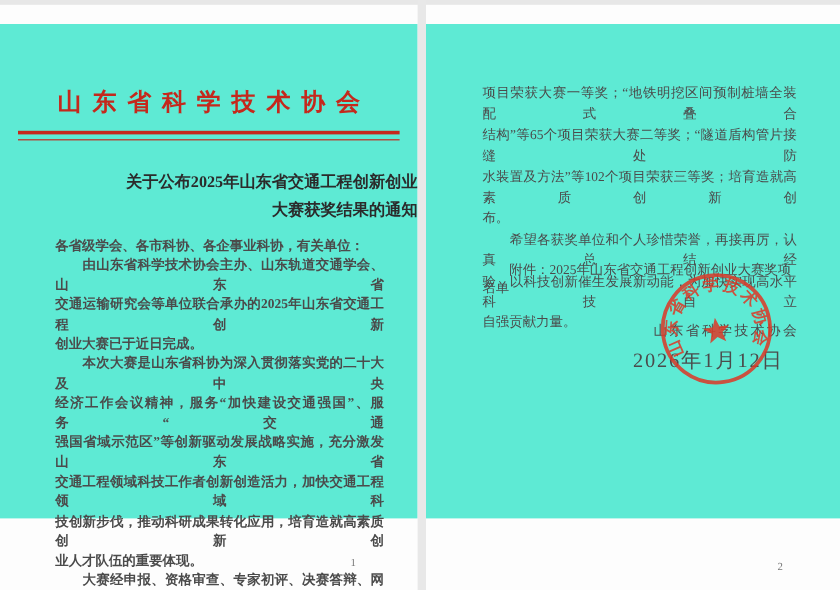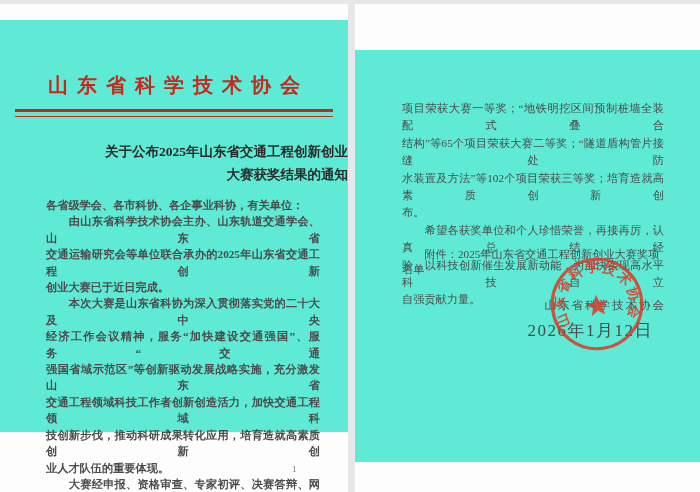--- a/index.html
+++ b/index.html
@@ -2,21 +2,21 @@
 <html><head>
 <meta charset="utf-8">
 <style>
   html,body{margin:0;padding:0;background:#efefef;}
   .canvas{position:relative;width:700px;height:492px;background:#fdfdfd;overflow:hidden;
           font-family:"Liberation Serif","DejaVu Serif",serif;}
   .top-strip{position:absolute;top:0;left:0;width:700px;height:4px;background:#e7e7e7;}
   .divider{position:absolute;top:0;left:348px;width:7px;height:492px;background:#e8e8e8;}
   .page{position:absolute;top:20px;height:412px;background:#5eead4;}
   .page1{left:0;width:348px;}
-  .page2{left:355px;width:345px;margin-top:30px;}
+  .page2{left:355px;width:345px;}
 
   .letterhead{position:absolute;top:52px;left:0;right:0;text-align:center;
               color:#c5281c;font-weight:bold;font-size:20px;letter-spacing:9px;padding-left:9px;}
   .red-line{position:absolute;top:89px;left:15px;width:318px;height:4px;
             border-top:3px solid #c5281c;border-bottom:1px solid #c5281c;}
   .doc-title{position:absolute;left:0;right:0;text-align:right;color:#2b2b2b;
              font-weight:bold;font-size:13.5px;}
   .title1{top:123px;}
   .title2{top:146px;margin-left:36px;}
 

